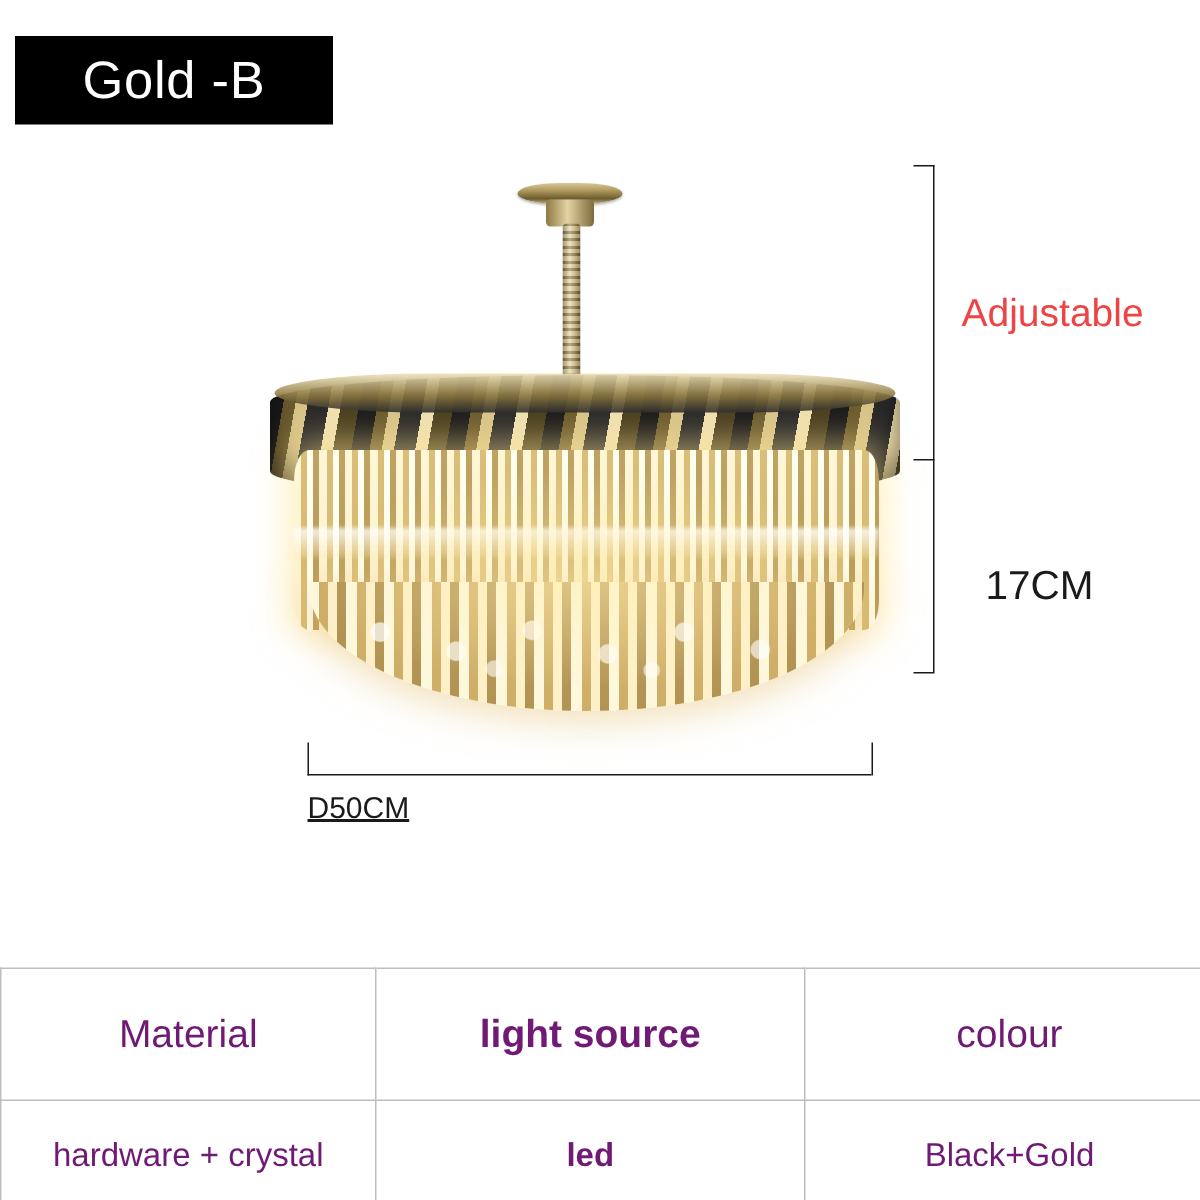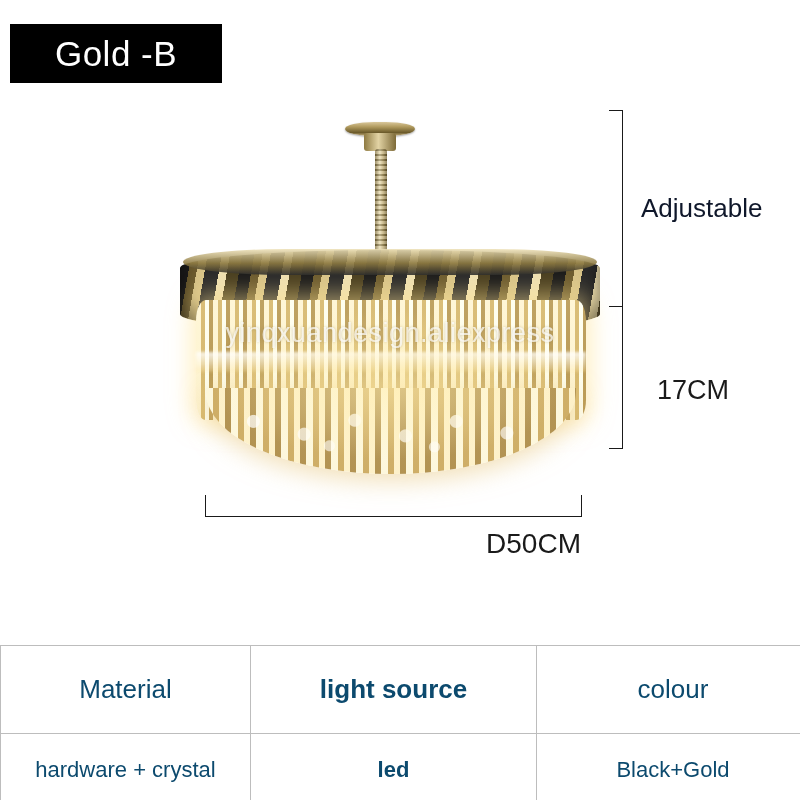--- a/index.html
+++ b/index.html
@@ -213,21 +213,21 @@
   }
   .tick.t1 { left: 609px; top: 110px; }
   .tick.t2 { left: 609px; top: 306px; }
   .tick.t3 { left: 609px; top: 448px; }
 
   .label-adjustable {
     position: absolute;
     left: 641px;
     top: 193px;
     font-size: 26px;
-    color: #0f172a;
+    color: #ef4444;
     white-space: nowrap;
   }
   .label-height {
     position: absolute;
     left: 657px;
     top: 355px;
     font-size: 27px;
     color: #1a1a1a;
     white-space: nowrap;
     margin-top: 20px;
@@ -247,38 +247,39 @@
     height: 22px;
     background: #1a1a1a;
   }
   .vtick.l { left: 205px; top: 495px; }
   .vtick.r { left: 581px; top: 495px; }
   .label-diameter {
     position: absolute;
     left: 205px;
     top: 528px;
     width: 376px;
-    text-align: right;
-    font-size: 28px;
+    text-align: left;
+    font-size: 20px;
     color: #1a1a1a;
+    text-decoration: underline;
   }
 
   
   .spec-table {
     position: absolute;
     left: 0;
     top: 645px;
     width: 800px;
     border-collapse: collapse;
     table-layout: fixed;
   }
   .spec-table td {
     border: 1px solid #bdbdbd;
     text-align: center;
-    color: #0c4a6e;
+    color: #701a75;
     font-weight: 400;
   }
   .spec-table tr.head td {
     height: 85px;
     font-size: 26px;
   }
   .spec-table tr.body td {
     height: 70px;
     font-size: 22px;
   }
@@ -298,21 +299,20 @@
   <div class="crown"></div>
   <div class="crown-top-edge"></div>
 
   <div class="crystal-body"></div>
   <div class="crystal-band-light"></div>
 
   <div class="skirt"></div>
   <div class="skirt-beads"></div>
   <div class="glow"></div>
 
-  <div class="watermark">yinqxuandesign.aliexpress</div>
 </div>
 
 <div class="style-badge">
   <span>Gold -B</span>
 </div>
 
 <div class="v-axis"></div>
 <div class="tick t1"></div>
 <div class="tick t2"></div>
 <div class="tick t3"></div>

